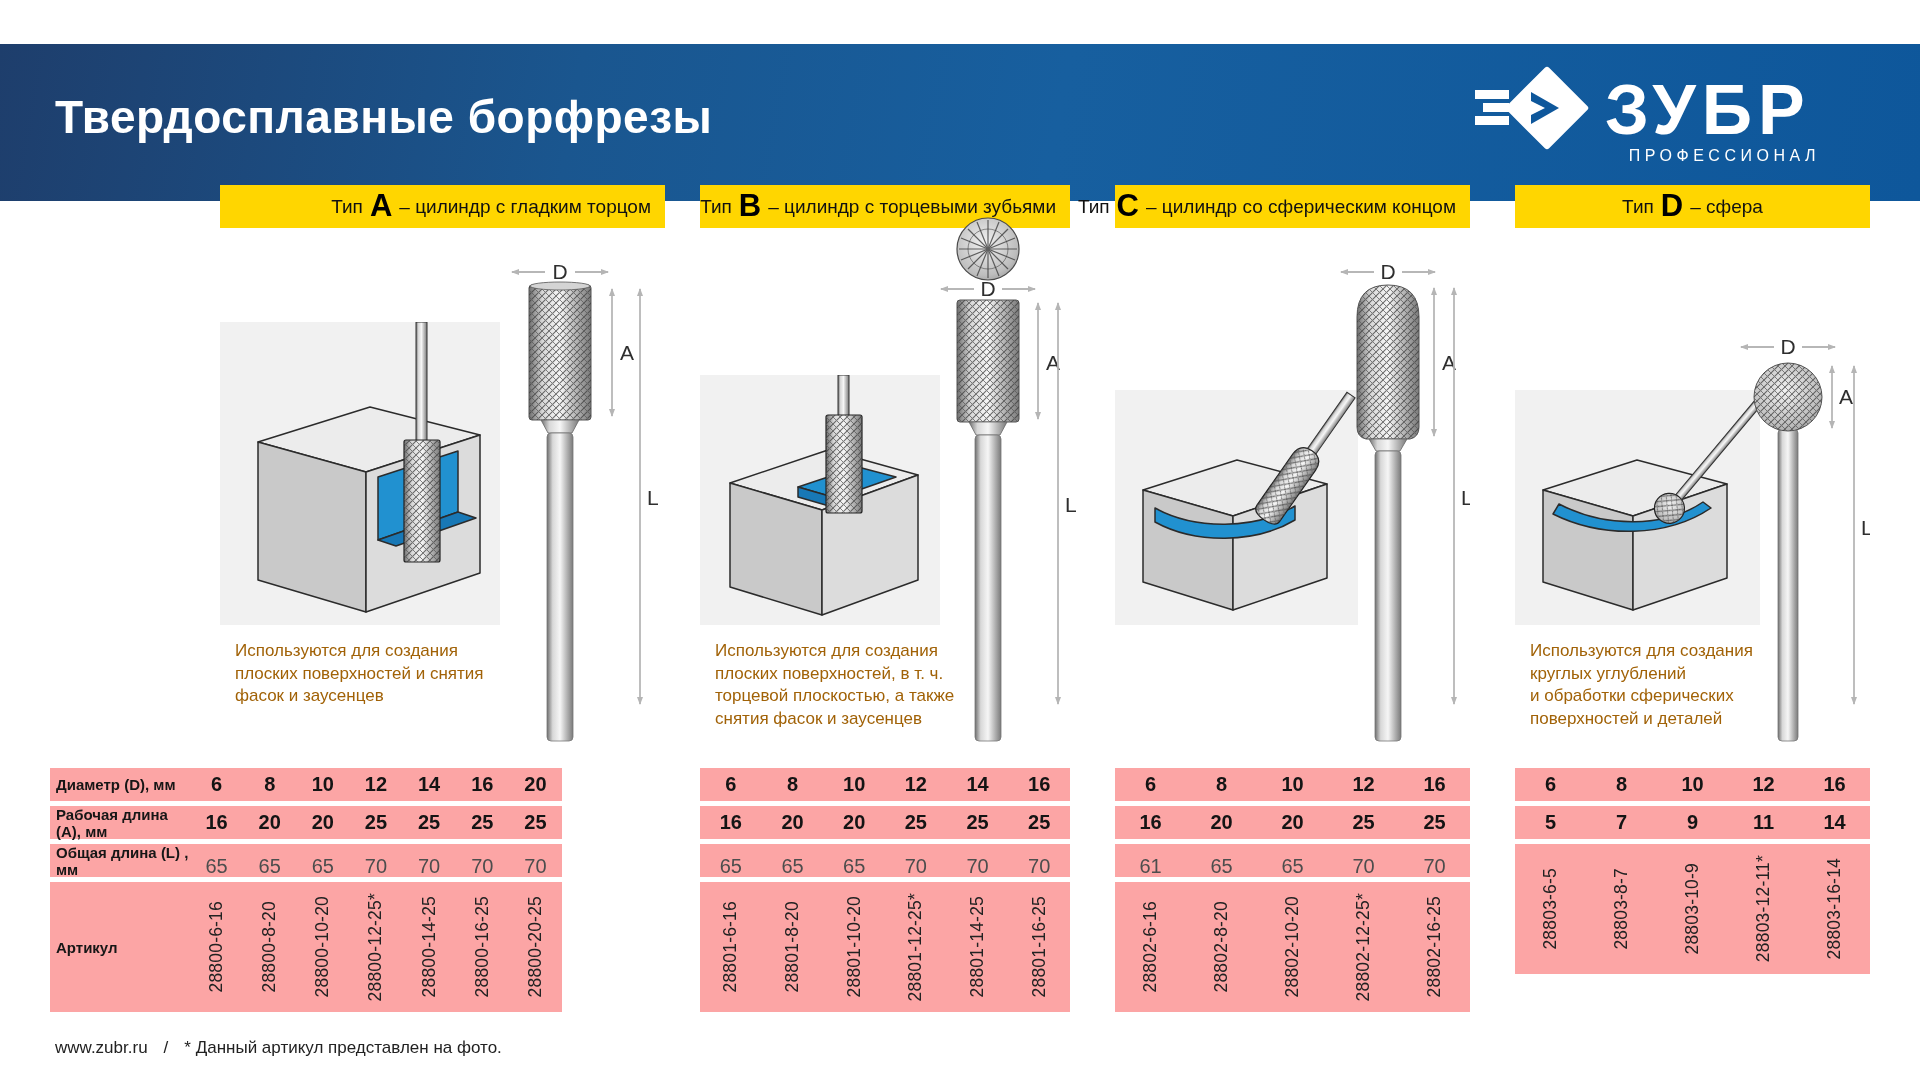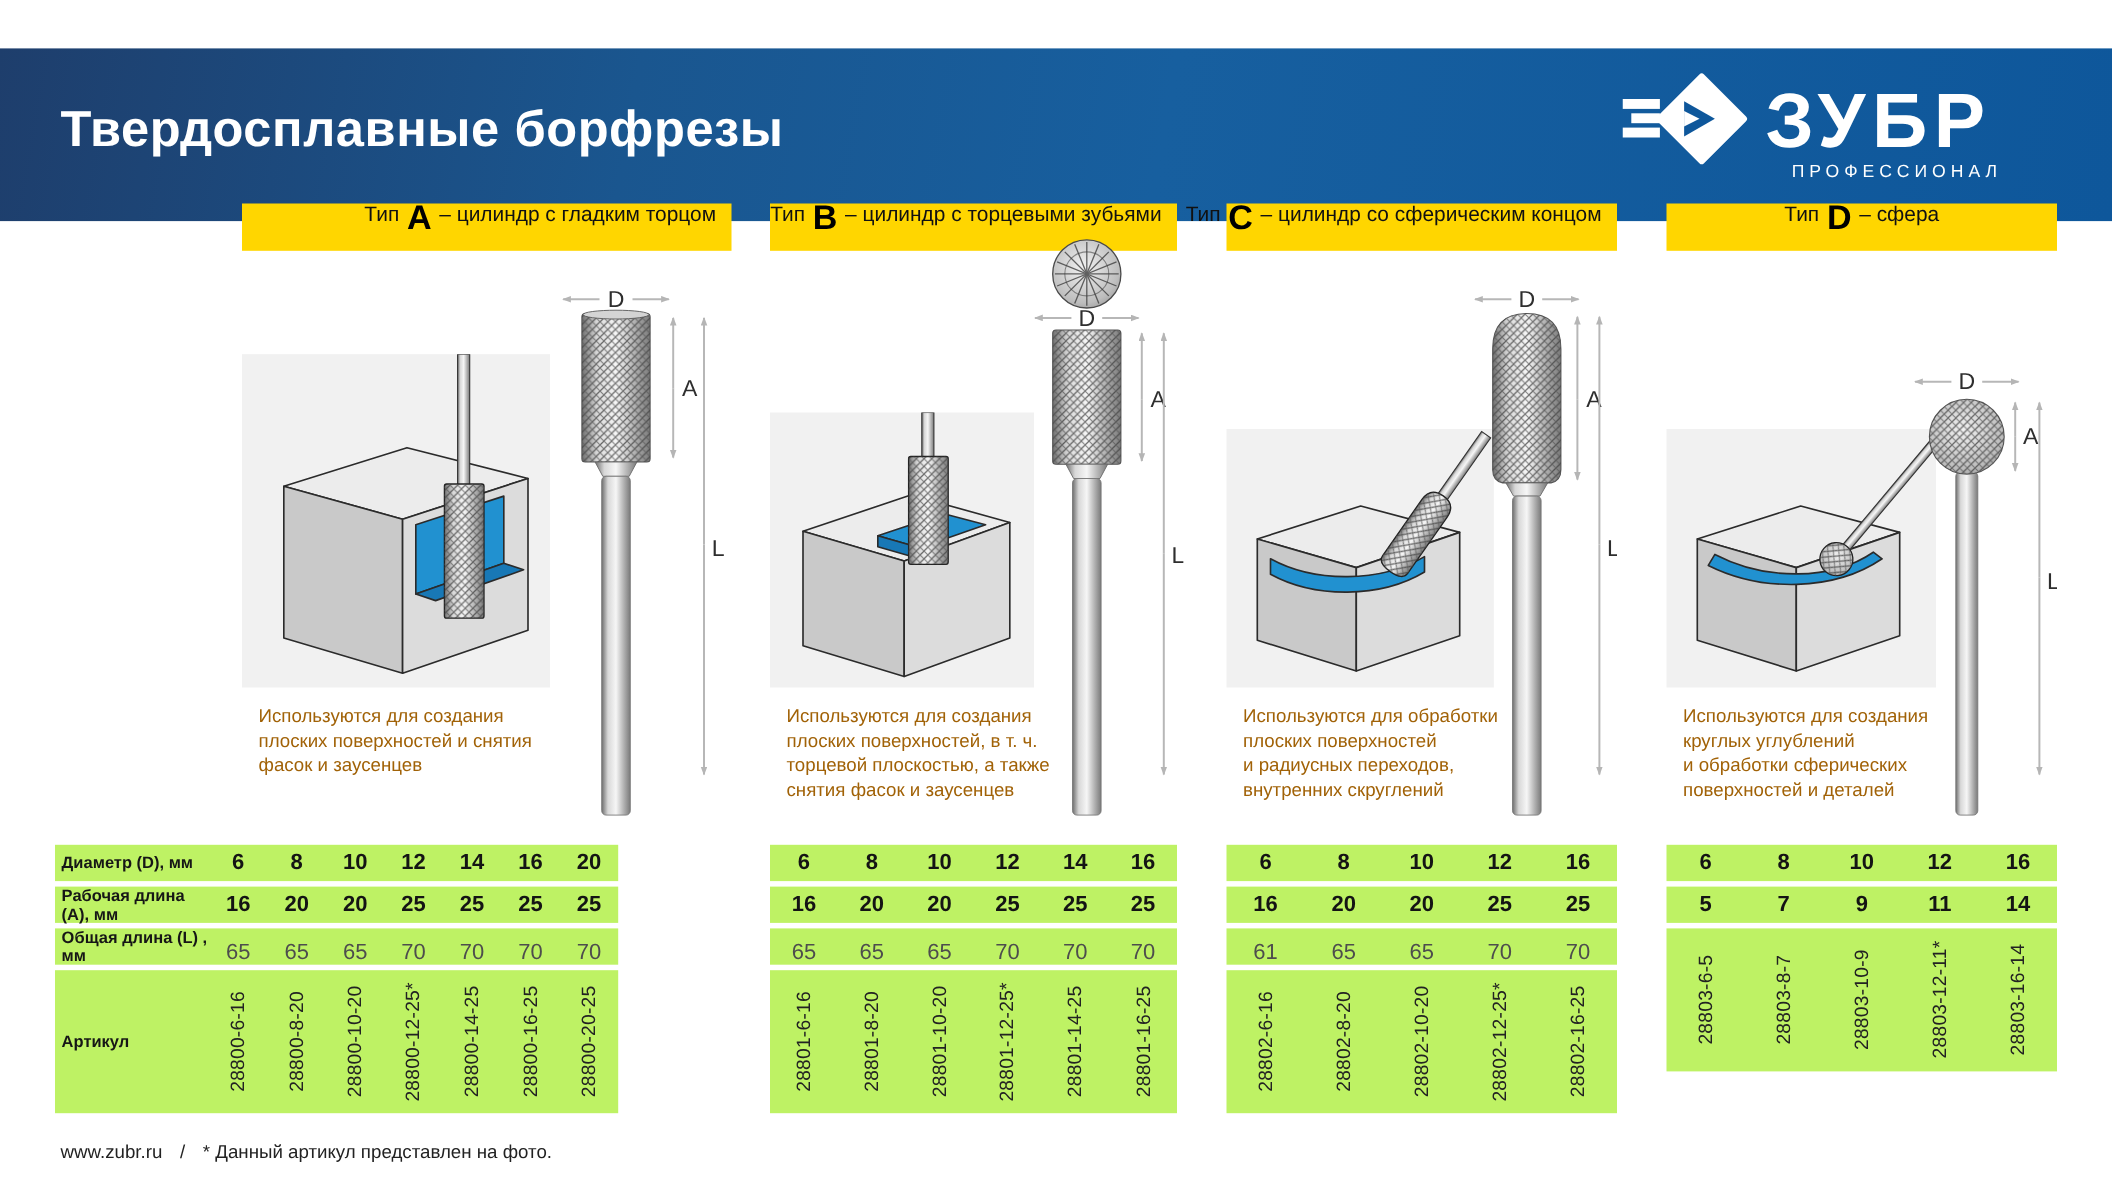--- a/index.html
+++ b/index.html
@@ -6,33 +6,33 @@
   .page{position:relative;width:1920px;height:1080px;background:#ffffff;overflow:hidden;color:#1a1a1a;}
 
   
   .header{position:absolute;left:0;top:0;width:1920px;height:157px;
           background:linear-gradient(100deg,#1e3e6c 0%,#1a568f 30%,#175f9f 55%,#0e579b 100%);margin-top:44px;}
   .title{position:absolute;left:55px;top:50px;font-size:46px;font-weight:bold;color:#ffffff;letter-spacing:.5px;line-height:1;}
   .logo{position:absolute;right:45px;top:16px;}
 
   
   .col{position:absolute;top:185px;height:827px;}
-  .thead{position:absolute;top:0;height:43px;background:#ffd600;display:flex;align-items:flex-start;
+  .thead{position:absolute;top:0;height:43px;background:#ffd600;display:flex;align-items:center;
          justify-content:flex-end;padding-right:14px;box-sizing:border-box;gap:7px;white-space:nowrap;}
   .thead--center{justify-content:center;padding-right:0;}
   .thead .t-small{font-size:19px;color:#111;}
   .thead .t-big{font-size:31px;font-weight:bold;color:#000;line-height:1;margin-top:-3px;}
 
   .panel{position:absolute;background:#f1f1f1;}
   .burr{position:absolute;top:20px;}
   .desc{position:absolute;top:455px;font-size:17px;line-height:1.33;color:#a16207;white-space:pre-line;}
 
   
   .tbl{position:absolute;top:583px;left:0;}
-  .trow{display:flex;background:#bef264;height:33px;margin-bottom:5px;align-items:center;}
+  .trow{display:flex;background:#fca5a5;height:33px;margin-bottom:5px;align-items:center;}
   .trow--sku{height:130px;margin-bottom:0;}
   .tlabel{width:140px;padding-left:6px;box-sizing:border-box;font-size:15px;font-weight:bold;color:#161616;}
   .tcell{flex:1;text-align:center;font-size:20px;color:#141414;}
   .tcell--b{font-weight:bold;}
   .tcell--m{color:#4d4d4d;margin-top:12px;}
   .skucell{flex:1;display:flex;align-items:center;justify-content:center;height:100%;}
   .sku{writing-mode:vertical-rl;transform:rotate(180deg);font-size:17.5px;color:#222;letter-spacing:.2px;}
 
   
   .footer{position:absolute;left:55px;top:1038px;display:flex;gap:16px;font-size:17px;color:#222;}
@@ -337,24 +337,20 @@
       <polygon points="49,234 87,234 80,246 56,246" fill="url(#silv)" stroke="#666" stroke-width=".8"></polygon>
       <rect x="55" y="246" width="26" height="290" rx="4" fill="url(#silv)" stroke="#777" stroke-width=".8"></rect>
       <line class="arr" x1="114" y1="158" x2="114" y2="83" marker-end="url(#ah)"></line>
       <line class="arr" x1="114" y1="158" x2="114" y2="231" marker-end="url(#ah)"></line>
       <text class="dim" x="122" y="165">A</text>
       <line class="arr" x1="134" y1="290" x2="134" y2="83" marker-end="url(#ah)"></line>
       <line class="arr" x1="134" y1="290" x2="134" y2="499" marker-end="url(#ah)"></line>
       <text class="dim" x="141" y="300">L</text>
     </svg>
 
-    <div class="desc" style="left:15px;width:250px;">Используются для обработки
-плоских поверхностей
-и радиусных переходов,
-внутренних скруглений</div>
 
     <div class="tbl" style="width:355px;">
       <div class="trow">
         <div class="tcell tcell--b">6</div>
         <div class="tcell tcell--b">8</div>
         <div class="tcell tcell--b">10</div>
         <div class="tcell tcell--b">12</div>
         <div class="tcell tcell--b">16</div>
       </div>
       <div class="trow">

